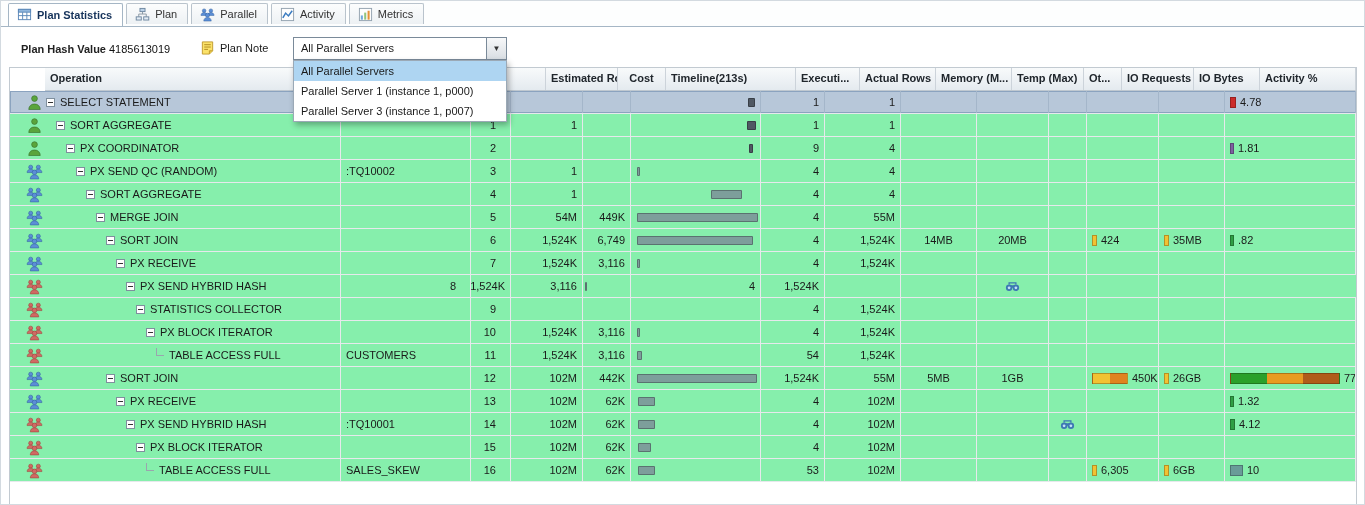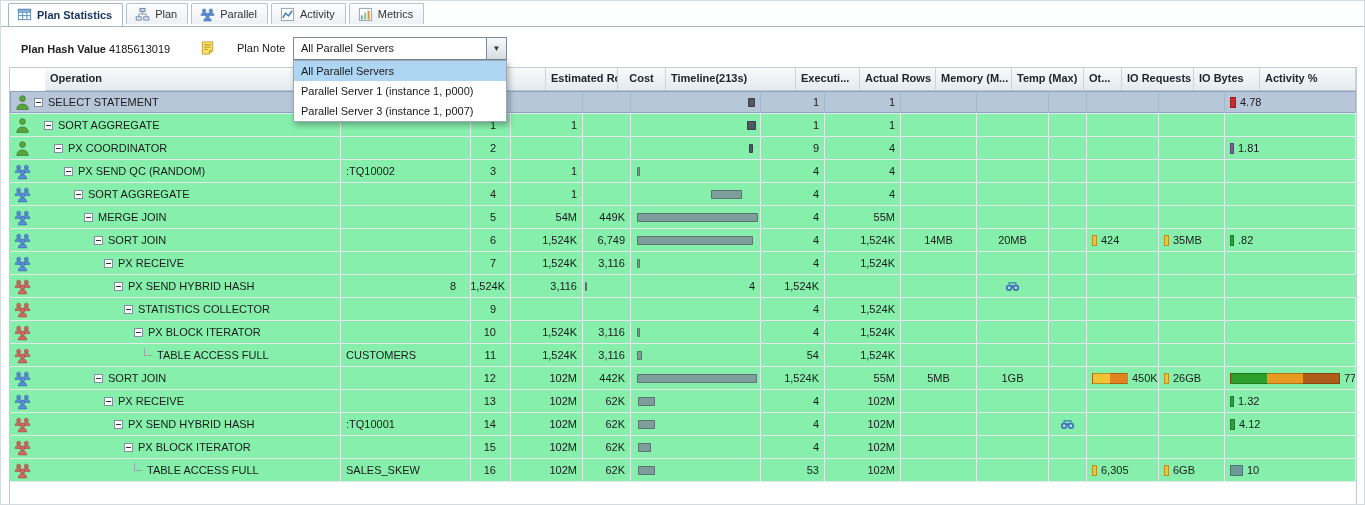--- a/index.html
+++ b/index.html
@@ -24,21 +24,21 @@
   }
   .tab.active {
     background: #fff; height: 23px; margin-bottom: -1px; z-index: 2;
     font-weight: bold; color: #16335b; border-color: #a5b6c5;
   }
   .tab-icon, .tab-icon svg { width: 15px; height: 15px; display: block; }
   
   .toolbar { position: absolute; top: 27px; left: 0; right: 0; height: 39px; background: #fff; z-index: 10; }
   .t-label { position: absolute; font-weight: bold; color: #222; white-space: nowrap; }
   .t-value { position: absolute; color: #111; white-space: nowrap; }
-  .t-note { position: absolute; display: flex; align-items: center; gap: 22px; cursor: default; }
+  .t-note { position: absolute; display: flex; align-items: center; gap: 5px; cursor: default; }
   .note-ic, .note-ic svg { width: 15px; height: 15px; display: block; }
   .combo {
     position: absolute; left: 292px; top: 9px; width: 214px; height: 23px;
     border: 1px solid #7a8a99; background: #fff; display: flex;
   }
   .combo-text { flex: 1; padding: 4px 7px; overflow: hidden; white-space: nowrap; }
   .combo-btn {
     width: 20px; border-left: 1px solid #7a8a99; font-size: 8px; color: #333;
     background: linear-gradient(#f7f8f9, #d9dee3);
     display: flex; align-items: center; justify-content: center;
@@ -70,21 +70,21 @@
   }
   .tr.selected { background: #b7c7d9; box-shadow: inset 0 0 0 1px #8ba3bf; }
   .tr.selected .td { border-right-color: #a4b6ca; }
   .td {
     display: flex; align-items: center; padding: 0 5px;
     border-right: 1px solid #e6e9ec; overflow: hidden; white-space: nowrap;
   }
   .td.r { justify-content: flex-end; }
   .td.c { justify-content: center; }
   .td.line { padding-right: 14px; }
-  .td.op { padding-left: 4px; }
+  .td.op { padding-left: 16px; }
   .row-icon, .row-icon svg { width: 17px; height: 17px; display: block; flex: none; }
   .row-icon { margin-right: 3px; }
   .indent { flex: none; height: 1px; }
   .expander {
     width: 9px; height: 9px; flex: none; margin-right: 5px;
     border: 1px solid #7f8f9d; background: #fff; position: relative;
   }
   .expander::after { content: ""; position: absolute; left: 1px; right: 1px; top: 3px; border-top: 1px solid #333; }
   .leafline {
     width: 8px; height: 8px; flex: none; margin-right: 5px; transform: translateY(-3px);

